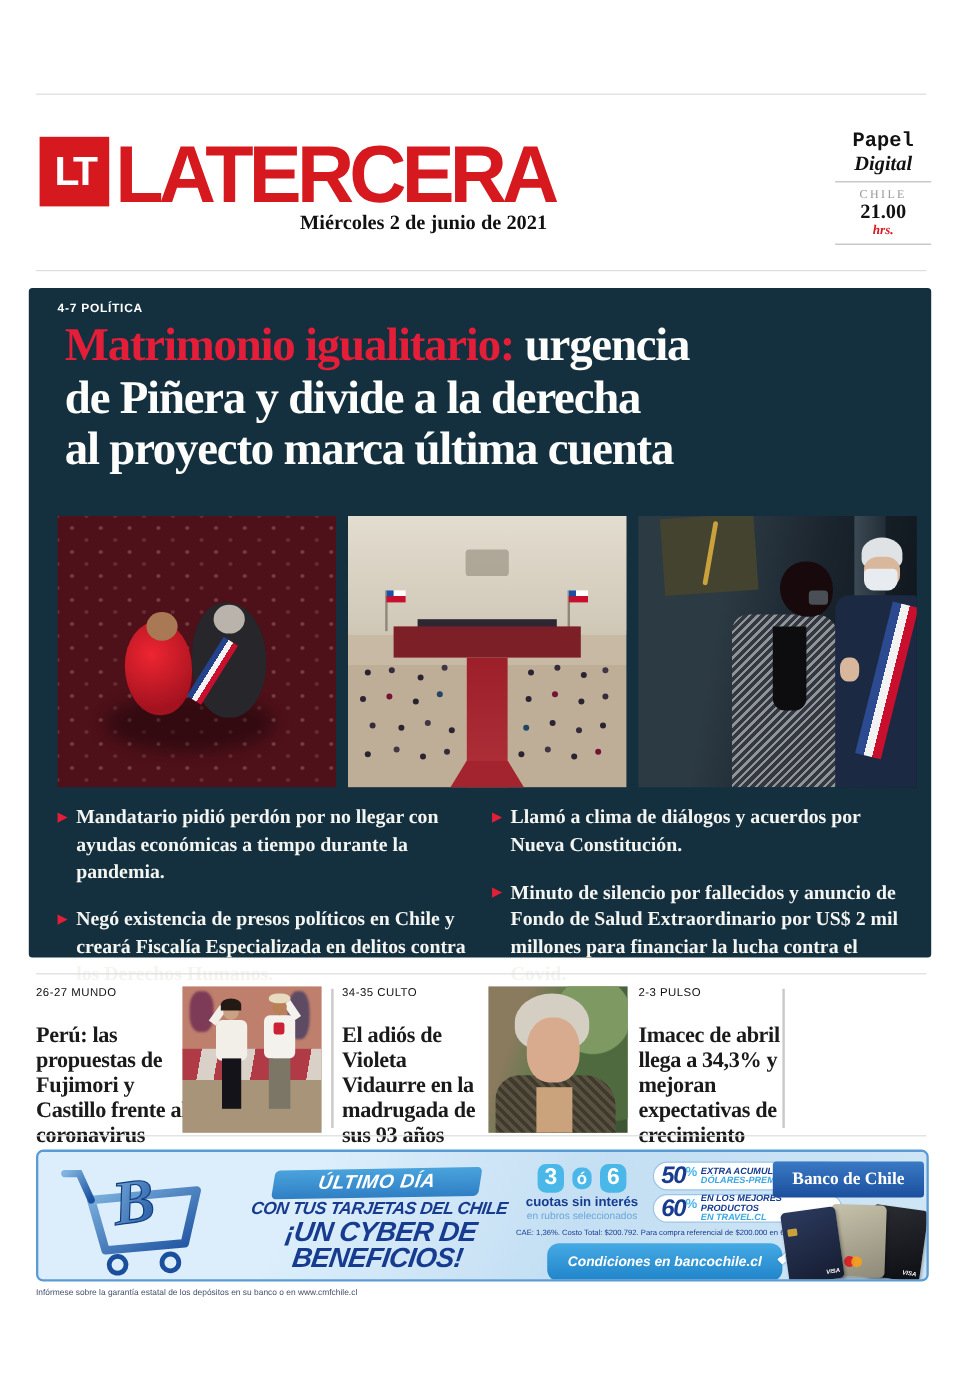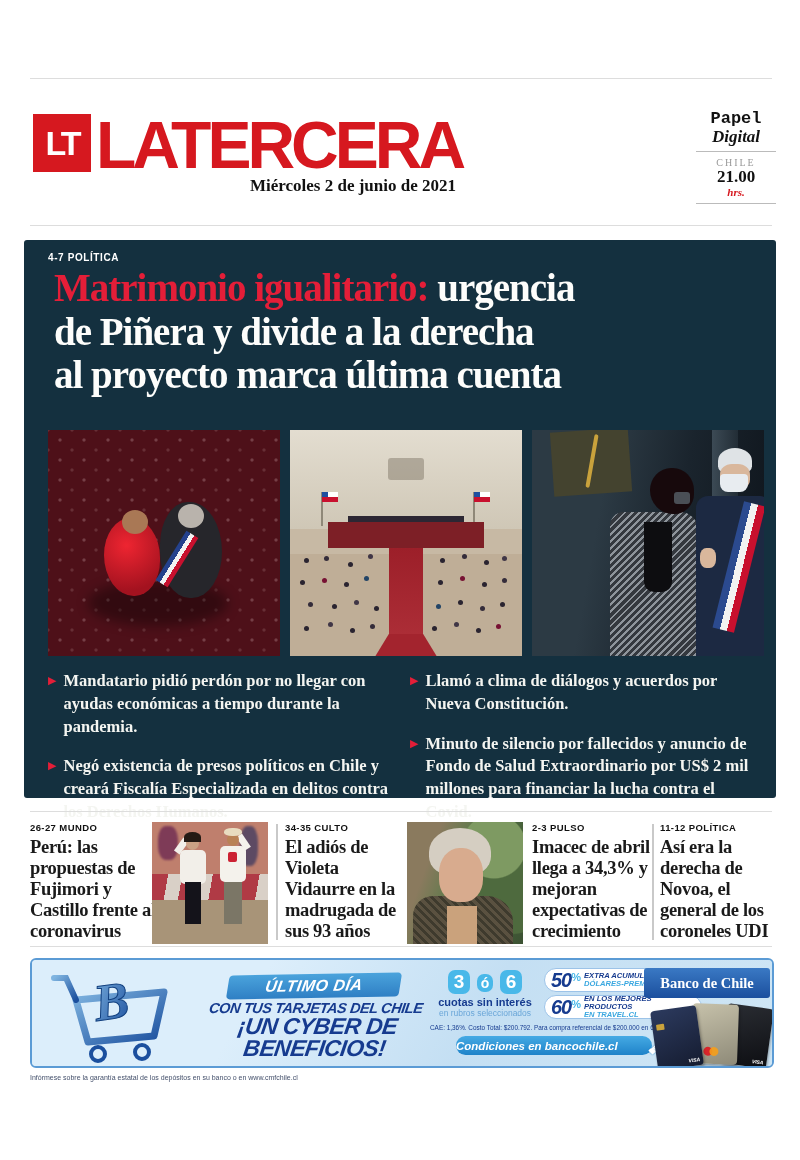--- a/index.html
+++ b/index.html
@@ -93,21 +93,21 @@
 
   .bullets { position:absolute; left:24px; top:430px; width:714px; display:flex; }
   .bcol { width:352px; }
   .bcol + .bcol { margin-left:10px; }
   .bullet { display:flex; margin-bottom:17px; }
   .bullet .tri { color:#e41e38; font-family:"DejaVu Sans",sans-serif; font-size:11px; line-height:22px; margin-right:7px; flex:none; }
   .bullet p { font-family:"Liberation Serif",serif; font-weight:bold; color:#f4f5f1; font-size:16.5px; line-height:1.38; }
 
   
   .stories { position:absolute; left:0; top:820px; width:800px; height:125px; }
-  .kicker { font-size:9.5px; font-weight:bold; color:#111; letter-spacing:.4px; margin-bottom:4px; }
+  .kicker { font-size:9.5px; font-weight:normal; color:#111; letter-spacing:.4px; margin-bottom:20px; }
   .s-head { font-family:"Liberation Serif",serif; font-weight:bold; color:#1a1a1a; font-size:18.5px; line-height:1.13; letter-spacing:-0.3px; }
   .story { position:absolute; top:2px; }
   .st1 { left:30px; width:130px; } .st2 { left:285px; width:118px; }
   .st3 { left:532px; width:120px; } .st4 { left:660px; width:118px; }
   .vdiv { position:absolute; top:4px; width:2px; height:116px; background:#c9c9c9; }
   .vd1 { left:276px; } .vd2 { left:652px; }
   .sphoto { position:absolute; top:2px; width:116px; height:122px; overflow:hidden; }
   .sp1 { left:152px; background:linear-gradient(#bf7f6d 0 46%, #a89478 46%); }
   .sp1 .wallstripe { position:absolute; left:0px; top:52px; width:116px; height:26px;
         background:repeating-linear-gradient(100deg,#b03a45 0 16px,#d9d0c7 16px 30px); }
@@ -152,22 +152,22 @@
   .cuotas .txt2 { color:#6aa6d8; font-size:8.5px; }
   .pill { position:absolute; left:512px; width:158px; height:24px; background:#fff; border:1.5px solid #9cc3e8;
           border-radius:13px; display:flex; align-items:center; padding:0 6px; }
   .pill1 { top:8px; } .pill2 { top:35px; }
   .pill .pct { color:#163b8f; font-weight:bold; font-style:italic; font-size:20px; letter-spacing:-1px; line-height:1; }
   .pill .sym { color:#49b8e9; font-weight:bold; font-size:11px; margin:-6px 3px 0 0; }
   .pill .ptxt { line-height:1.05; }
   .pill .l1 { color:#163b8f; font-weight:bold; font-style:italic; font-size:7.6px; }
   .pill .l2 { color:#3ba8e0; font-weight:bold; font-style:italic; font-size:7.6px; }
   .adlegal { position:absolute; left:398px; top:64px; width:280px; color:#163b8f; font-size:6.4px; }
-  .cta { position:absolute; left:424px; top:76px; width:196px; height:19px; border-radius:10px;
-         background:linear-gradient(#45aae4,#1f83c9); display:flex; align-items:center; }
+  .cta { position:absolute; left:424px; top:76px; width:196px; height:32px; border-radius:10px;
+         background:linear-gradient(#45aae4,#1f83c9); display:flex; align-items:center; justify-content:center; }
   .cta span { color:#fff; font-weight:bold; font-style:italic; font-size:11.5px; }
   .cta .hand { position:absolute; right:-8px; top:6px; color:#fff; font-family:"DejaVu Sans",sans-serif; font-size:13px;
          transform:rotate(-40deg); text-shadow:0 0 2px #1f83c9; }
   .bchile { position:absolute; left:612px; top:8px; width:126px; height:30px; border-radius:3px;
          background:linear-gradient(#3a79c4,#1b4f9e); display:flex; align-items:center; justify-content:center; }
   .bchile span { color:#fff; font-family:"Liberation Serif",serif; font-weight:bold; font-size:14.5px; white-space:nowrap; }
   .cards { position:absolute; left:620px; top:44px; width:120px; height:60px; }
   .card { position:absolute; width:46px; height:60px; border-radius:4px; box-shadow:1px 2px 3px rgba(0,0,0,.35); }
   .cardA { left:2px; top:4px; background:linear-gradient(160deg,#2c3a5e,#151c30); transform:rotate(-8deg); z-index:3; }
   .cardB { left:40px; top:0px; background:linear-gradient(160deg,#c7c2ab,#8e8a78); transform:rotate(2deg); z-index:2; }
@@ -307,24 +307,20 @@
       <div class="body"></div>
       <div class="blouse"></div>
       <div class="hair"></div>
       <div class="face"></div>
     </div>
     <div class="story st3">
       <div class="kicker">2-3 PULSO</div>
       <div class="s-head">Imacec de abril llega a 34,3% y mejoran expectativas de crecimiento</div>
     </div>
     <div class="vdiv vd2"></div>
-    <div class="story st4">
-      <div class="kicker">11-12 POLÍTICA</div>
-      <div class="s-head">Así era la derecha de Novoa, el general de los coroneles UDI</div>
-    </div>
   </div>
 
   <div class="hairline" style="top:946px"></div>
 
   <div class="ad">
     <div class="sky"></div>
     <div class="cartwrap">
       <svg width="160" height="104" viewBox="0 0 160 104">
         <defs>
           <linearGradient id="bg1" x1="0" y1="0" x2="1" y2="1">

